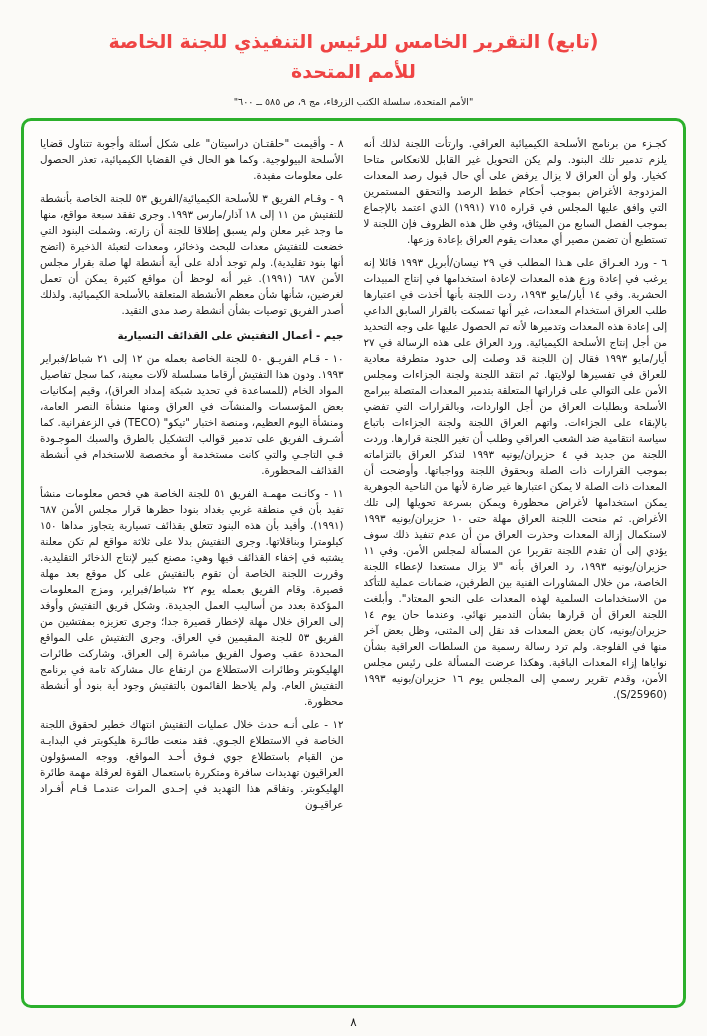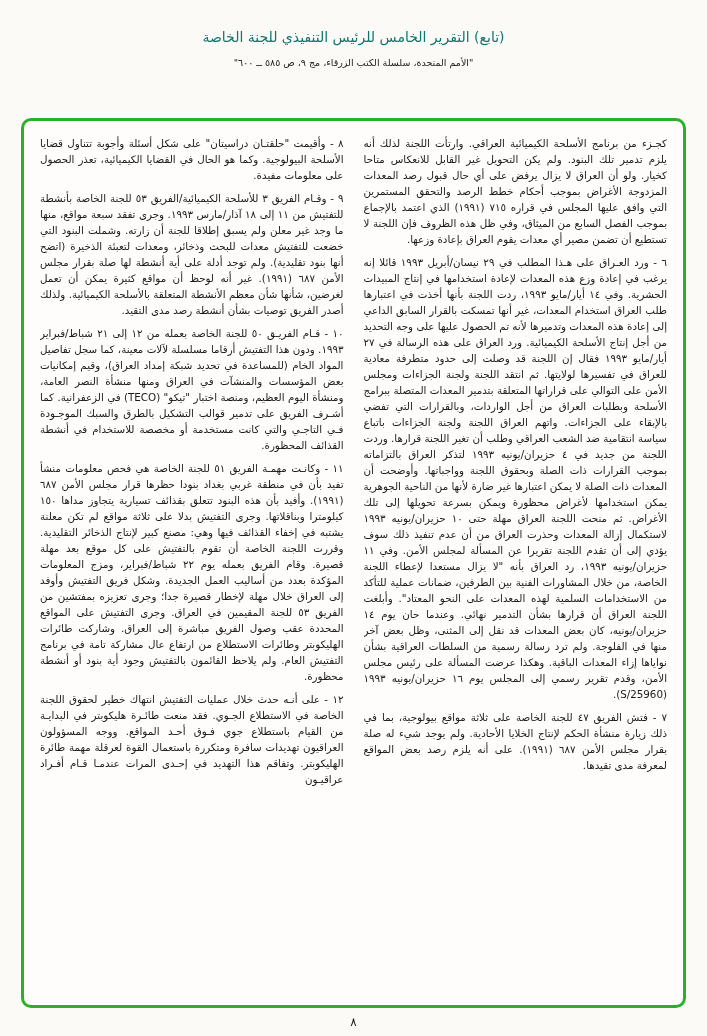--- a/index.html
+++ b/index.html
@@ -17,24 +17,24 @@
     position: relative;
     width: 707px;
     height: 1036px;
     direction: rtl;
   }
   .header {
     text-align: center;
     padding-top: 26px;
   }
   .title-line {
-    font-weight: normal;
-    font-size: 14px;
+    font-weight: bold;
+    font-size: 19px;
     line-height: 1.6;
-    color: #0f766e;
+    color: #ef4444;
   }
   .subtitle {
     font-size: 9.5px;
     margin-top: 9px;
     color: #222;
   }
   .content-box {
     position: absolute;
     top: 118px;
     left: 21px;
@@ -76,35 +76,36 @@
     color: #111;
   }
 </style>
 </head>
 <body>
 
 <div class="page">
 
   <div class="header">
     <div class="title-line">(تابع) التقرير الخامس للرئيس التنفيذي للجنة الخاصة</div>
+    <div class="title-line">للأمم المتحدة</div>
     <div class="subtitle">"الأمم المتحدة، سلسلة الكتب الزرقاء، مج ٩، ص ٥٨٥ ــ ٦٠٠"</div>
   </div>
 
   <div class="content-box">
     <div class="columns">
 
       <div class="col">
         <p class="para">كجـزء من برنامج الأسلحة الكيميائية العراقي. وارتأت اللجنة لذلك أنه يلزم تدمير تلك البنود. ولم يكن التحويل غير القابل للانعكاس متاحا كخيار. ولو أن العراق لا يزال يرفض على أي حال قبول رصد المعدات المزدوجة الأغراض بموجب أحكام خطط الرصد والتحقق المستمرين التي وافق عليها المجلس في قراره ٧١٥ (١٩٩١) الذي اعتمد بالإجماع بموجب الفصل السابع من الميثاق، وفي ظل هذه الظروف فإن اللجنة لا تستطيع أن تضمن مصير أي معدات يقوم العراق بإعادة وزعها.</p>
         <p class="para">٦ - ورد العـراق على هـذا المطلب في ٢٩ نيسان/أبريل ١٩٩٣ قائلا إنه يرغب في إعادة وزع هذه المعدات لإعادة استخدامها في إنتاج المبيدات الحشرية. وفي ١٤ أيار/مايو ١٩٩٣، ردت اللجنة بأنها أخذت في اعتبارها طلب العراق استخدام المعدات، غير أنها تمسكت بالقرار السابق الداعي إلى إعادة هذه المعدات وتدميرها لأنه تم الحصول عليها على وجه التحديد من أجل إنتاج الأسلحة الكيميائية. ورد العراق على هذه الرسالة في ٢٧ أيار/مايو ١٩٩٣ فقال إن اللجنة قد وصلت إلى حدود متطرفة معادية للعراق في تفسيرها لولايتها. ثم انتقد اللجنة ولجنة الجزاءات ومجلس الأمن على التوالي على قراراتها المتعلقة بتدمير المعدات المتصلة ببرامج الأسلحة وبطلبات العراق من أجل الواردات، وبالقرارات التي تفضي بالإبقاء على الجزاءات. واتهم العراق اللجنة ولجنة الجزاءات باتباع سياسة انتقامية ضد الشعب العراقي وطلب أن تغير اللجنة قرارها. وردت اللجنة من جديد في ٤ حزيران/يونيه ١٩٩٣ لتذكر العراق بالتزاماته بموجب القرارات ذات الصلة وبحقوق اللجنة وواجباتها. وأوضحت أن المعدات ذات الصلة لا يمكن اعتبارها غير ضارة لأنها من الناحية الجوهرية يمكن استخدامها لأغراض محظورة ويمكن بسرعة تحويلها إلى تلك الأغراض. ثم منحت اللجنة العراق مهلة حتى ١٠ حزيران/يونيه ١٩٩٣ لاستكمال إزالة المعدات وحذرت العراق من أن عدم تنفيذ ذلك سوف يؤدي إلى أن تقدم اللجنة تقريرا عن المسألة لمجلس الأمن. وفي ١١ حزيران/يونيه ١٩٩٣، رد العراق بأنه "لا يزال مستعدا لإعطاء اللجنة الخاصة، من خلال المشاورات الفنية بين الطرفين، ضمانات عملية للتأكد من الاستخدامات السلمية لهذه المعدات على النحو المعتاد". وأبلغت اللجنة العراق أن قرارها بشأن التدمير نهائي. وعندما حان يوم ١٤ حزيران/يونيه، كان بعض المعدات قد نقل إلى المثنى، وظل بعض آخر منها في الفلوجة. ولم ترد رسالة رسمية من السلطات العراقية بشأن نواياها إزاء المعدات الباقية. وهكذا عرضت المسألة على رئيس مجلس الأمن، وقدم تقرير رسمي إلى المجلس يوم ١٦ حزيران/يونيه ١٩٩٣ (S/25960).</p>
-        <p class="para">٧ - فتش الفريق ٤٧ للجنة الخاصة على ثلاثة مواقع بيولوجية، بما في ذلك زيارة منشأة الحكم لإنتاج الخلايا الأحادية. ولم يوجد شيء له صلة بقرار مجلس الأمن ٦٨٧ (١٩٩١). على أنه يلزم رصد بعض المواقع لمعرفة مدى تقيدها.</p>
       </div>
 
       <div class="col">
         <p class="para">٨ - وأقيمت "حلقتـان دراسيتان" على شكل أسئلة وأجوبة تتناول قضايا الأسلحة البيولوجية. وكما هو الحال في القضايا الكيميائية، تعذر الحصول على معلومات مفيدة.</p>
         <p class="para">٩ - وقـام الفريق ٣ للأسلحة الكيميائية/الفريق ٥٣ للجنة الخاصة بأنشطة للتفتيش من ١١ إلى ١٨ آذار/مارس ١٩٩٣. وجرى تفقد سبعة مواقع، منها ما وجد غير معلن ولم يسبق إطلاقا للجنة أن زارته. وشملت البنود التي خضعت للتفتيش معدات للبحث وذخائر، ومعدات لتعبئة الذخيرة (اتضح أنها بنود تقليدية). ولم توجد أدلة على أية أنشطة لها صلة بقرار مجلس الأمن ٦٨٧ (١٩٩١). غير أنه لوحظ أن مواقع كثيرة يمكن أن تعمل لغرضين، شأنها شأن معظم الأنشطة المتعلقة بالأسلحة الكيميائية. ولذلك أصدر الفريق توصيات بشأن أنشطة رصد مدى التقيد.</p>
+        <p class="heading">جيم - أعمال التفتيش على القذائف التسيارية</p>
         <p class="para">١٠ - قـام الفريـق ٥٠ للجنة الخاصة بعمله من ١٢ إلى ٢١ شباط/فبراير ١٩٩٣. ودون هذا التفتيش أرقاما مسلسلة لآلات معينة، كما سجل تفاصيل المواد الخام (للمساعدة في تحديد شبكة إمداد العراق)، وقيم إمكانيات بعض المؤسسات والمنشآت في العراق ومنها منشأة النصر العامة، ومنشأة اليوم العظيم، ومنصة اختبار "تيكو" (TECO) في الزعفرانية. كما أشـرف الفريق على تدمير قوالب التشكيل بالطرق والسبك الموجـودة فـي التاجـي والتي كانت مستخدمة أو مخصصة للاستخدام في أنشطة القذائف المحظورة.</p>
         <p class="para">١١ - وكانـت مهمـة الفريق ٥١ للجنة الخاصة هي فحص معلومات منشأ تفيد بأن في منطقة غربي بغداد بنودا حظرها قرار مجلس الأمن ٦٨٧ (١٩٩١). وأفيد بأن هذه البنود تتعلق بقذائف تسيارية يتجاوز مداها ١٥٠ كيلومترا وبناقلاتها. وجرى التفتيش بدلا على ثلاثة مواقع لم تكن معلنة يشتبه في إخفاء القذائف فيها وهي: مصنع كبير لإنتاج الذخائر التقليدية. وقررت اللجنة الخاصة أن تقوم بالتفتيش على كل موقع بعد مهلة قصيرة. وقام الفريق بعمله يوم ٢٢ شباط/فبراير، ومزج المعلومات المؤكدة بعدد من أساليب العمل الجديدة. وشكل فريق التفتيش وأوفد إلى العراق خلال مهلة لإخطار قصيرة جدا؛ وجرى تعزيزه بمفتشين من الفريق ٥٣ للجنة المقيمين في العراق. وجرى التفتيش على المواقع المحددة عقب وصول الفريق مباشرة إلى العراق. وشاركت طائرات الهليكوبتر وطائرات الاستطلاع من ارتفاع عال مشاركة تامة في برنامج التفتيش العام. ولم يلاحظ القائمون بالتفتيش وجود أية بنود أو أنشطة محظورة.</p>
         <p class="para">١٢ - على أنـه حدث خلال عمليات التفتيش انتهاك خطير لحقوق اللجنة الخاصة في الاستطلاع الجـوي. فقد منعت طائـرة هليكوبتر في البدايـة من القيام باستطلاع جوي فـوق أحـد المواقع. ووجه المسؤولون العراقيون تهديدات سافرة ومتكررة باستعمال القوة لعرقلة مهمة طائرة الهليكوبتر. وتفاقم هذا التهديد في إحـدى المرات عندمـا قـام أفـراد عراقيـون</p>
       </div>
 
     </div>
   </div>
 
   <div class="page-number">٨</div>
 

